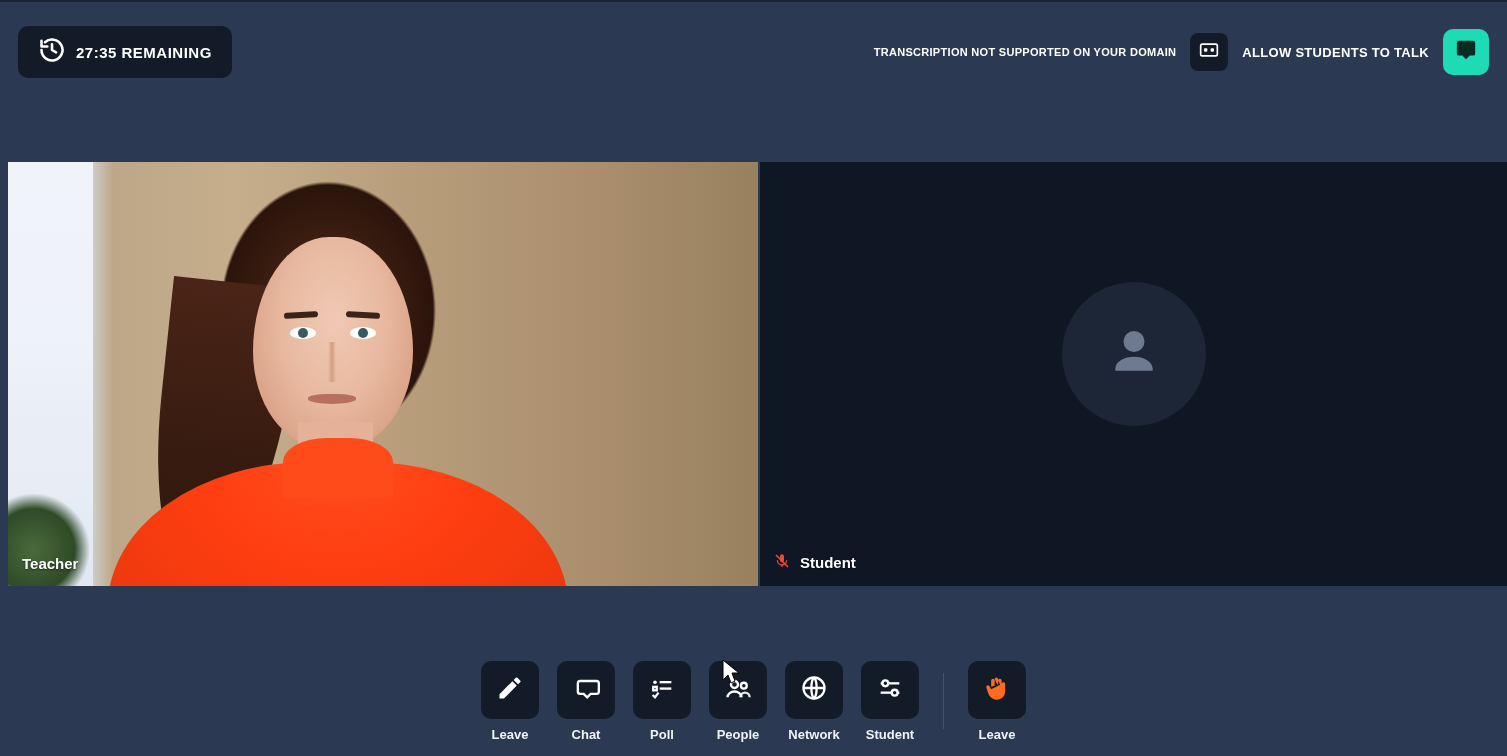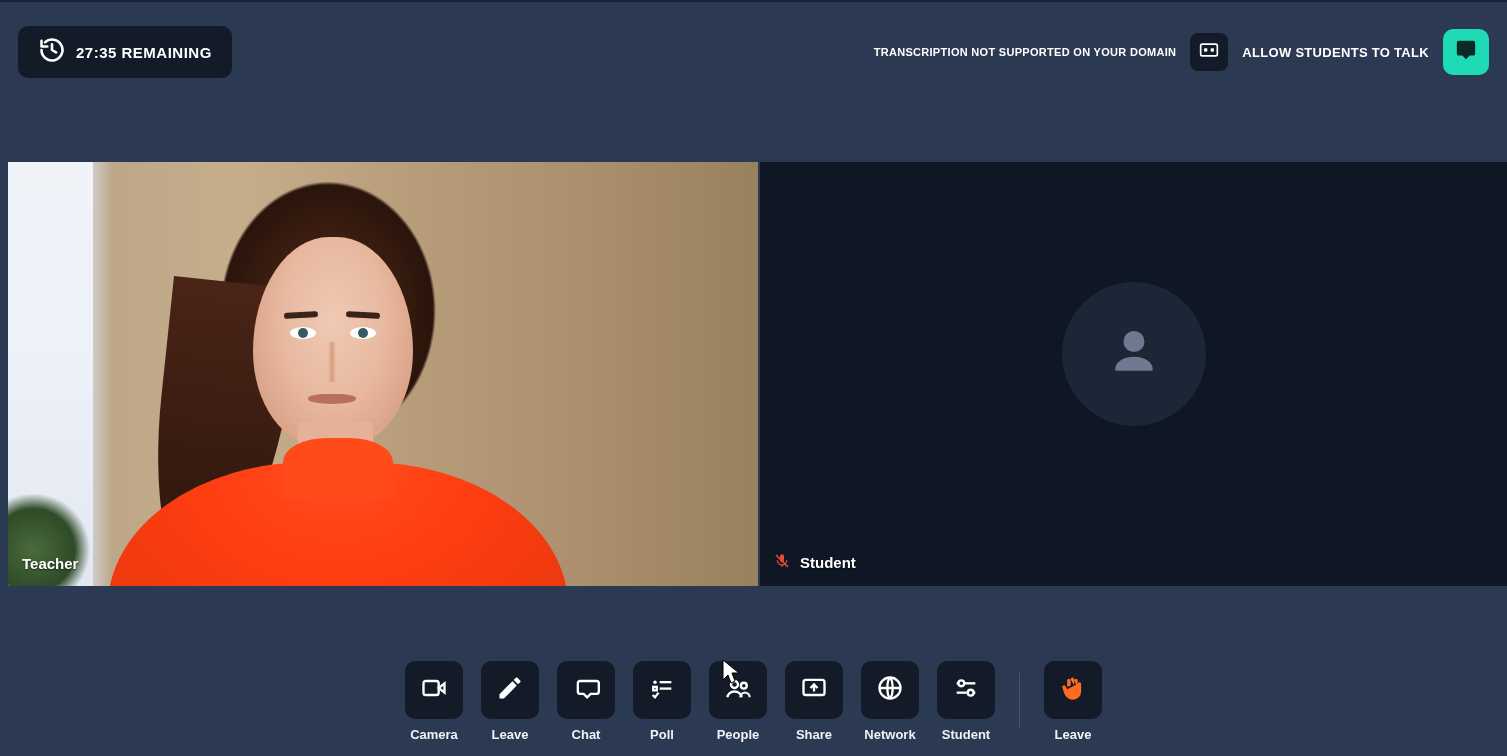--- a/index.html
+++ b/index.html
@@ -149,29 +149,20 @@
             <line x1="3" y1="3" x2="21" y2="21" stroke="#e84b3a" stroke-width="2.5"></line>
           </svg>
       </span>
       <span>Student</span>
     </div>
   </div>
 </div>
 
 <div class="toolbar">
 
-  <div class="tool">
-    <div class="tool-btn">
-      <span><svg viewBox="0 0 24 24">
-            <rect x="3" y="6" width="13" height="12" rx="2"></rect>
-            <polygon points="21 8 16 12 21 16"></polygon>
-          </svg></span>
-    </div>
-    <span class="tool-label">Camera</span>
-  </div>
 
 
   <div class="tool">
     <div class="tool-btn">
       <span><svg viewBox="0 0 24 24">
             <path fill="#fff" stroke="none" d="M3 17.25V21h3.75L17.81 9.94l-3.75-3.75L3 17.25zM20.71 7.04a1 1 0 0 0 0-1.41l-2.34-2.34a1 1 0 0 0-1.41 0l-1.83 1.83 3.75 3.75 1.83-1.83z"></path>
           </svg></span>
     </div>
     <span class="tool-label">Leave</span>
   </div>
@@ -205,29 +196,20 @@
       <span><svg viewBox="0 0 24 24">
             <circle cx="9" cy="9" r="3"></circle>
             <circle cx="17" cy="10" r="2.5"></circle>
             <path d="M3 20c0-3 3-5 6-5s6 2 6 5"></path>
             <path d="M14 20c0-2.5 2-4 4-4s4 1.5 4 4" opacity=".9"></path>
           </svg></span>
     </div>
     <span class="tool-label">People</span>
   </div>
 
-  <div class="tool">
-    <div class="tool-btn">
-      <span><svg viewBox="0 0 24 24">
-            <rect x="3" y="5" width="18" height="13" rx="2"></rect>
-            <path d="M12 15V9M9 12l3-3 3 3"></path>
-          </svg></span>
-    </div>
-    <span class="tool-label">Share</span>
-  </div>
 
   <div class="tool">
     <div class="tool-btn">
       <span><svg viewBox="0 0 24 24">
             <circle cx="12" cy="12" r="9"></circle>
             <path d="M3 12h18M12 3c3 3 3 15 0 18M12 3c-3 3-3 15 0 18"></path>
           </svg></span>
     </div>
     <span class="tool-label">Network</span>
   </div>

